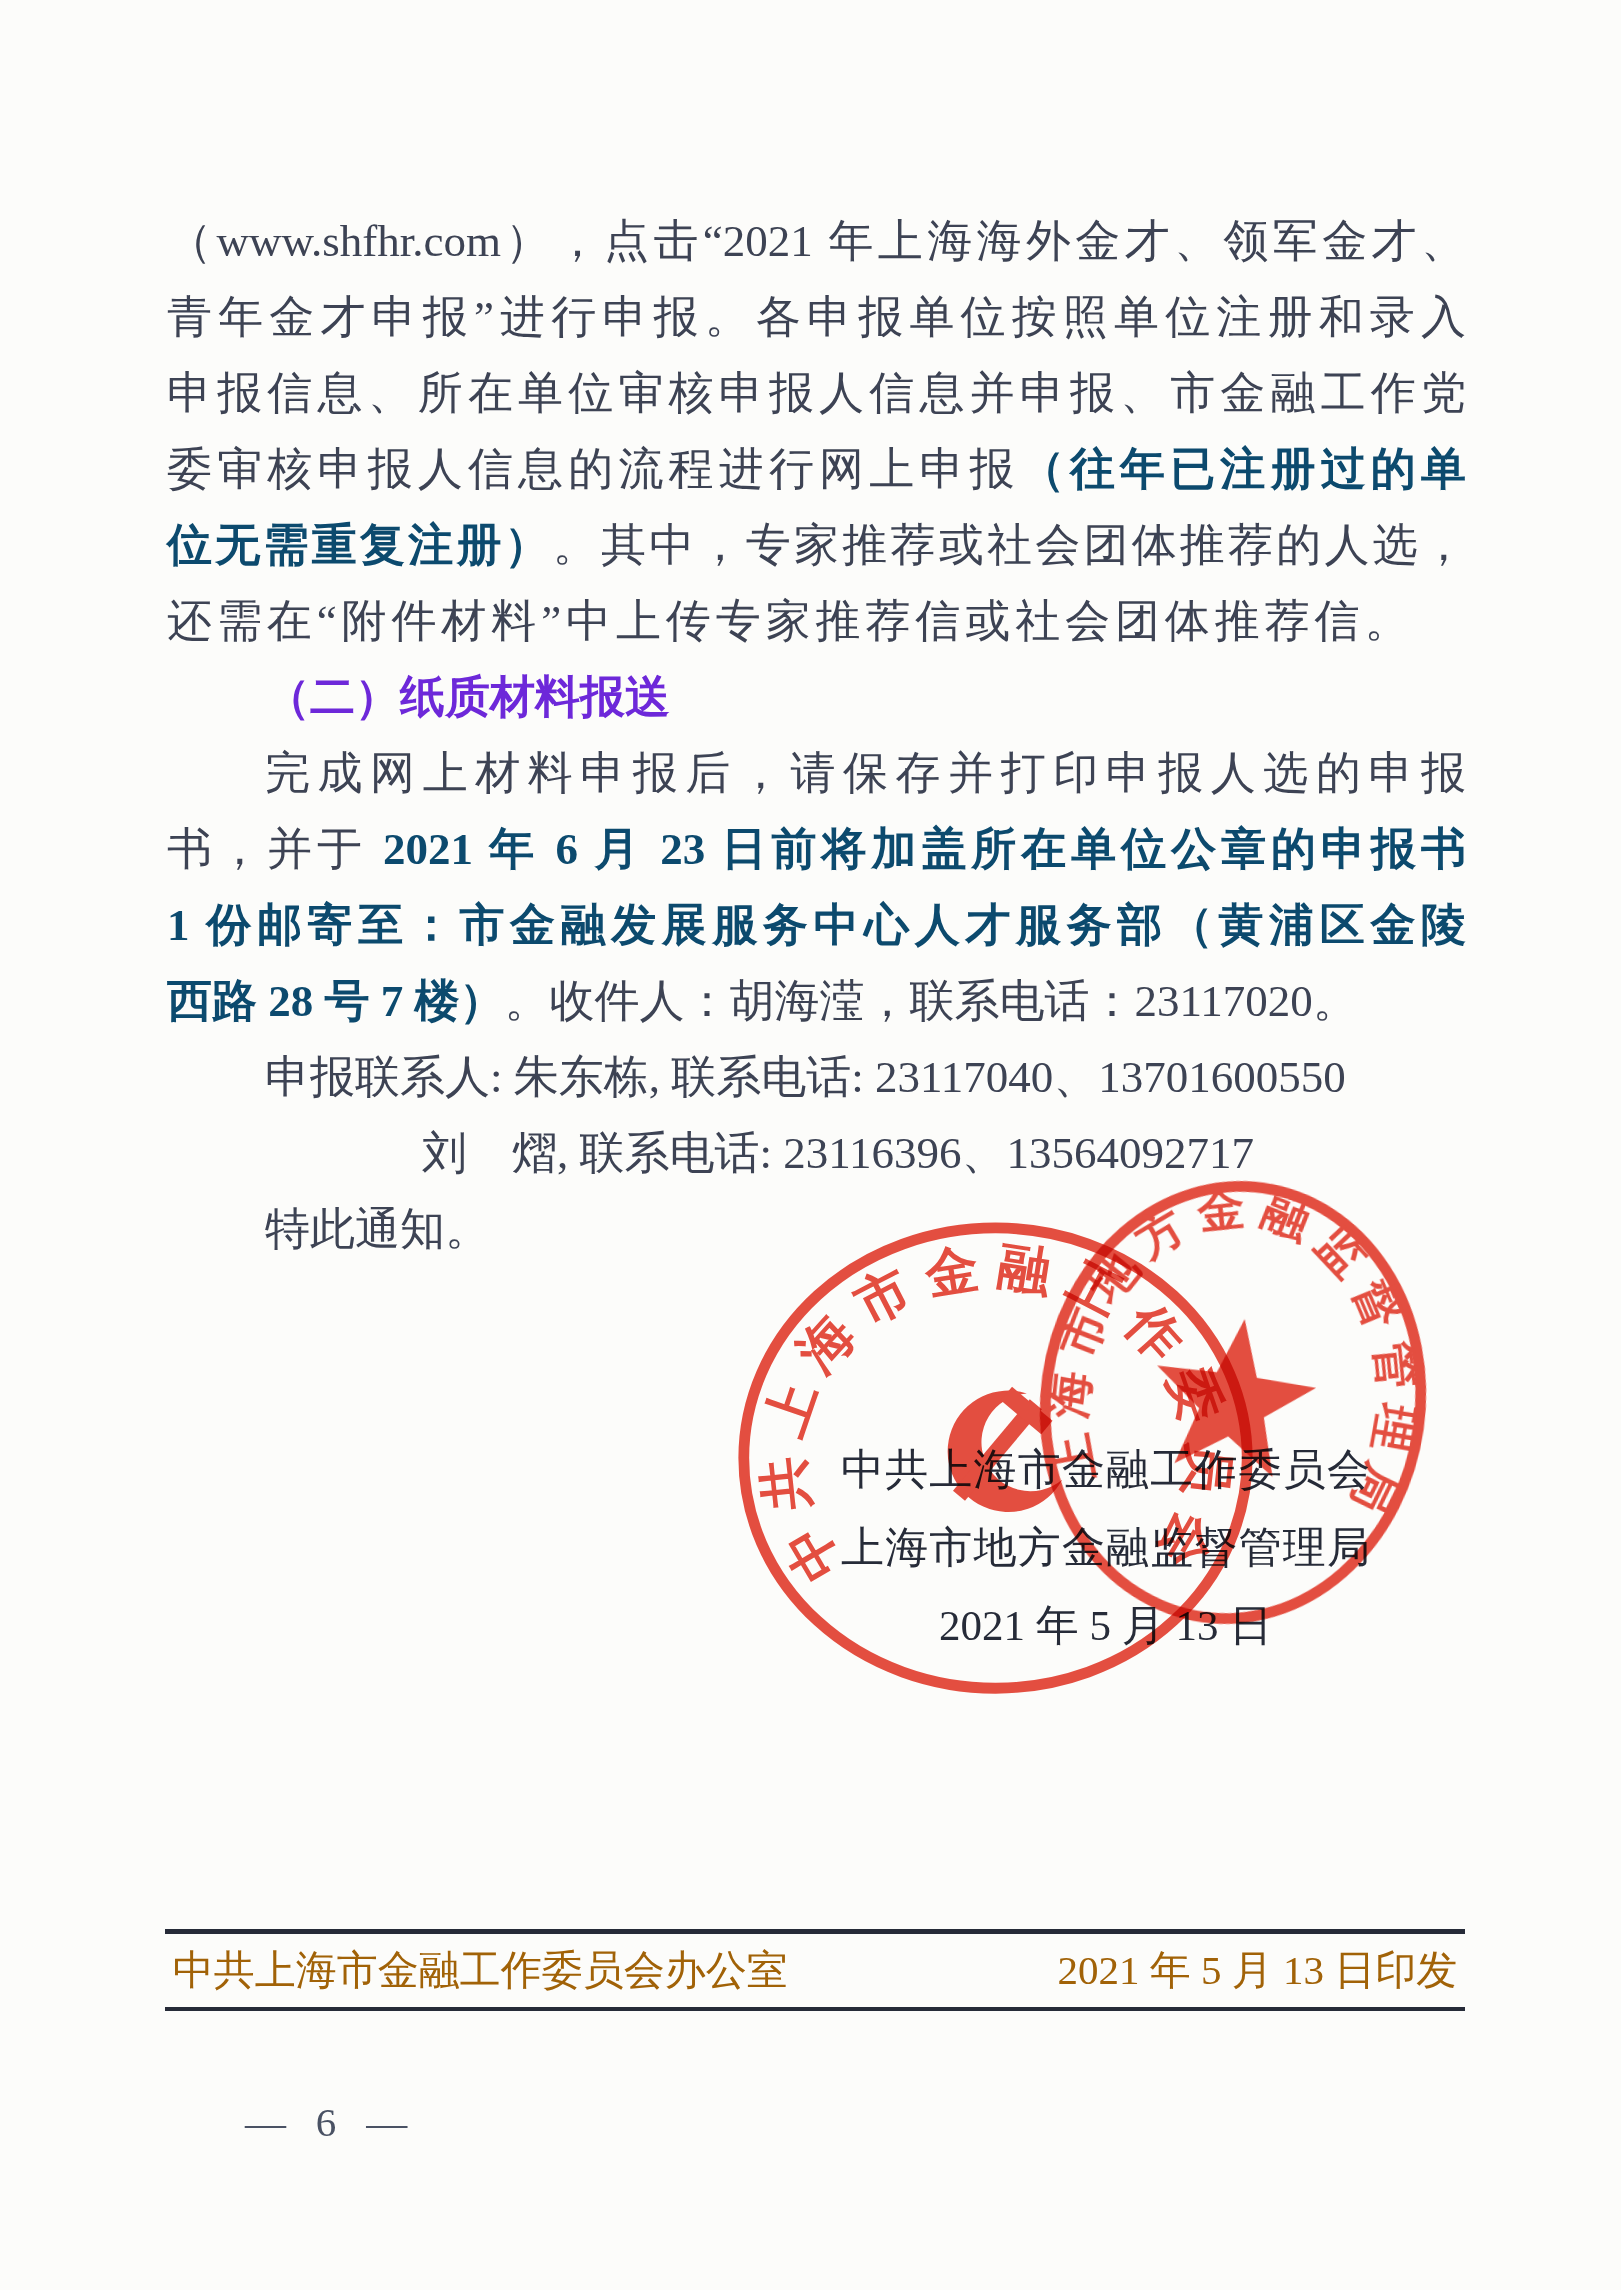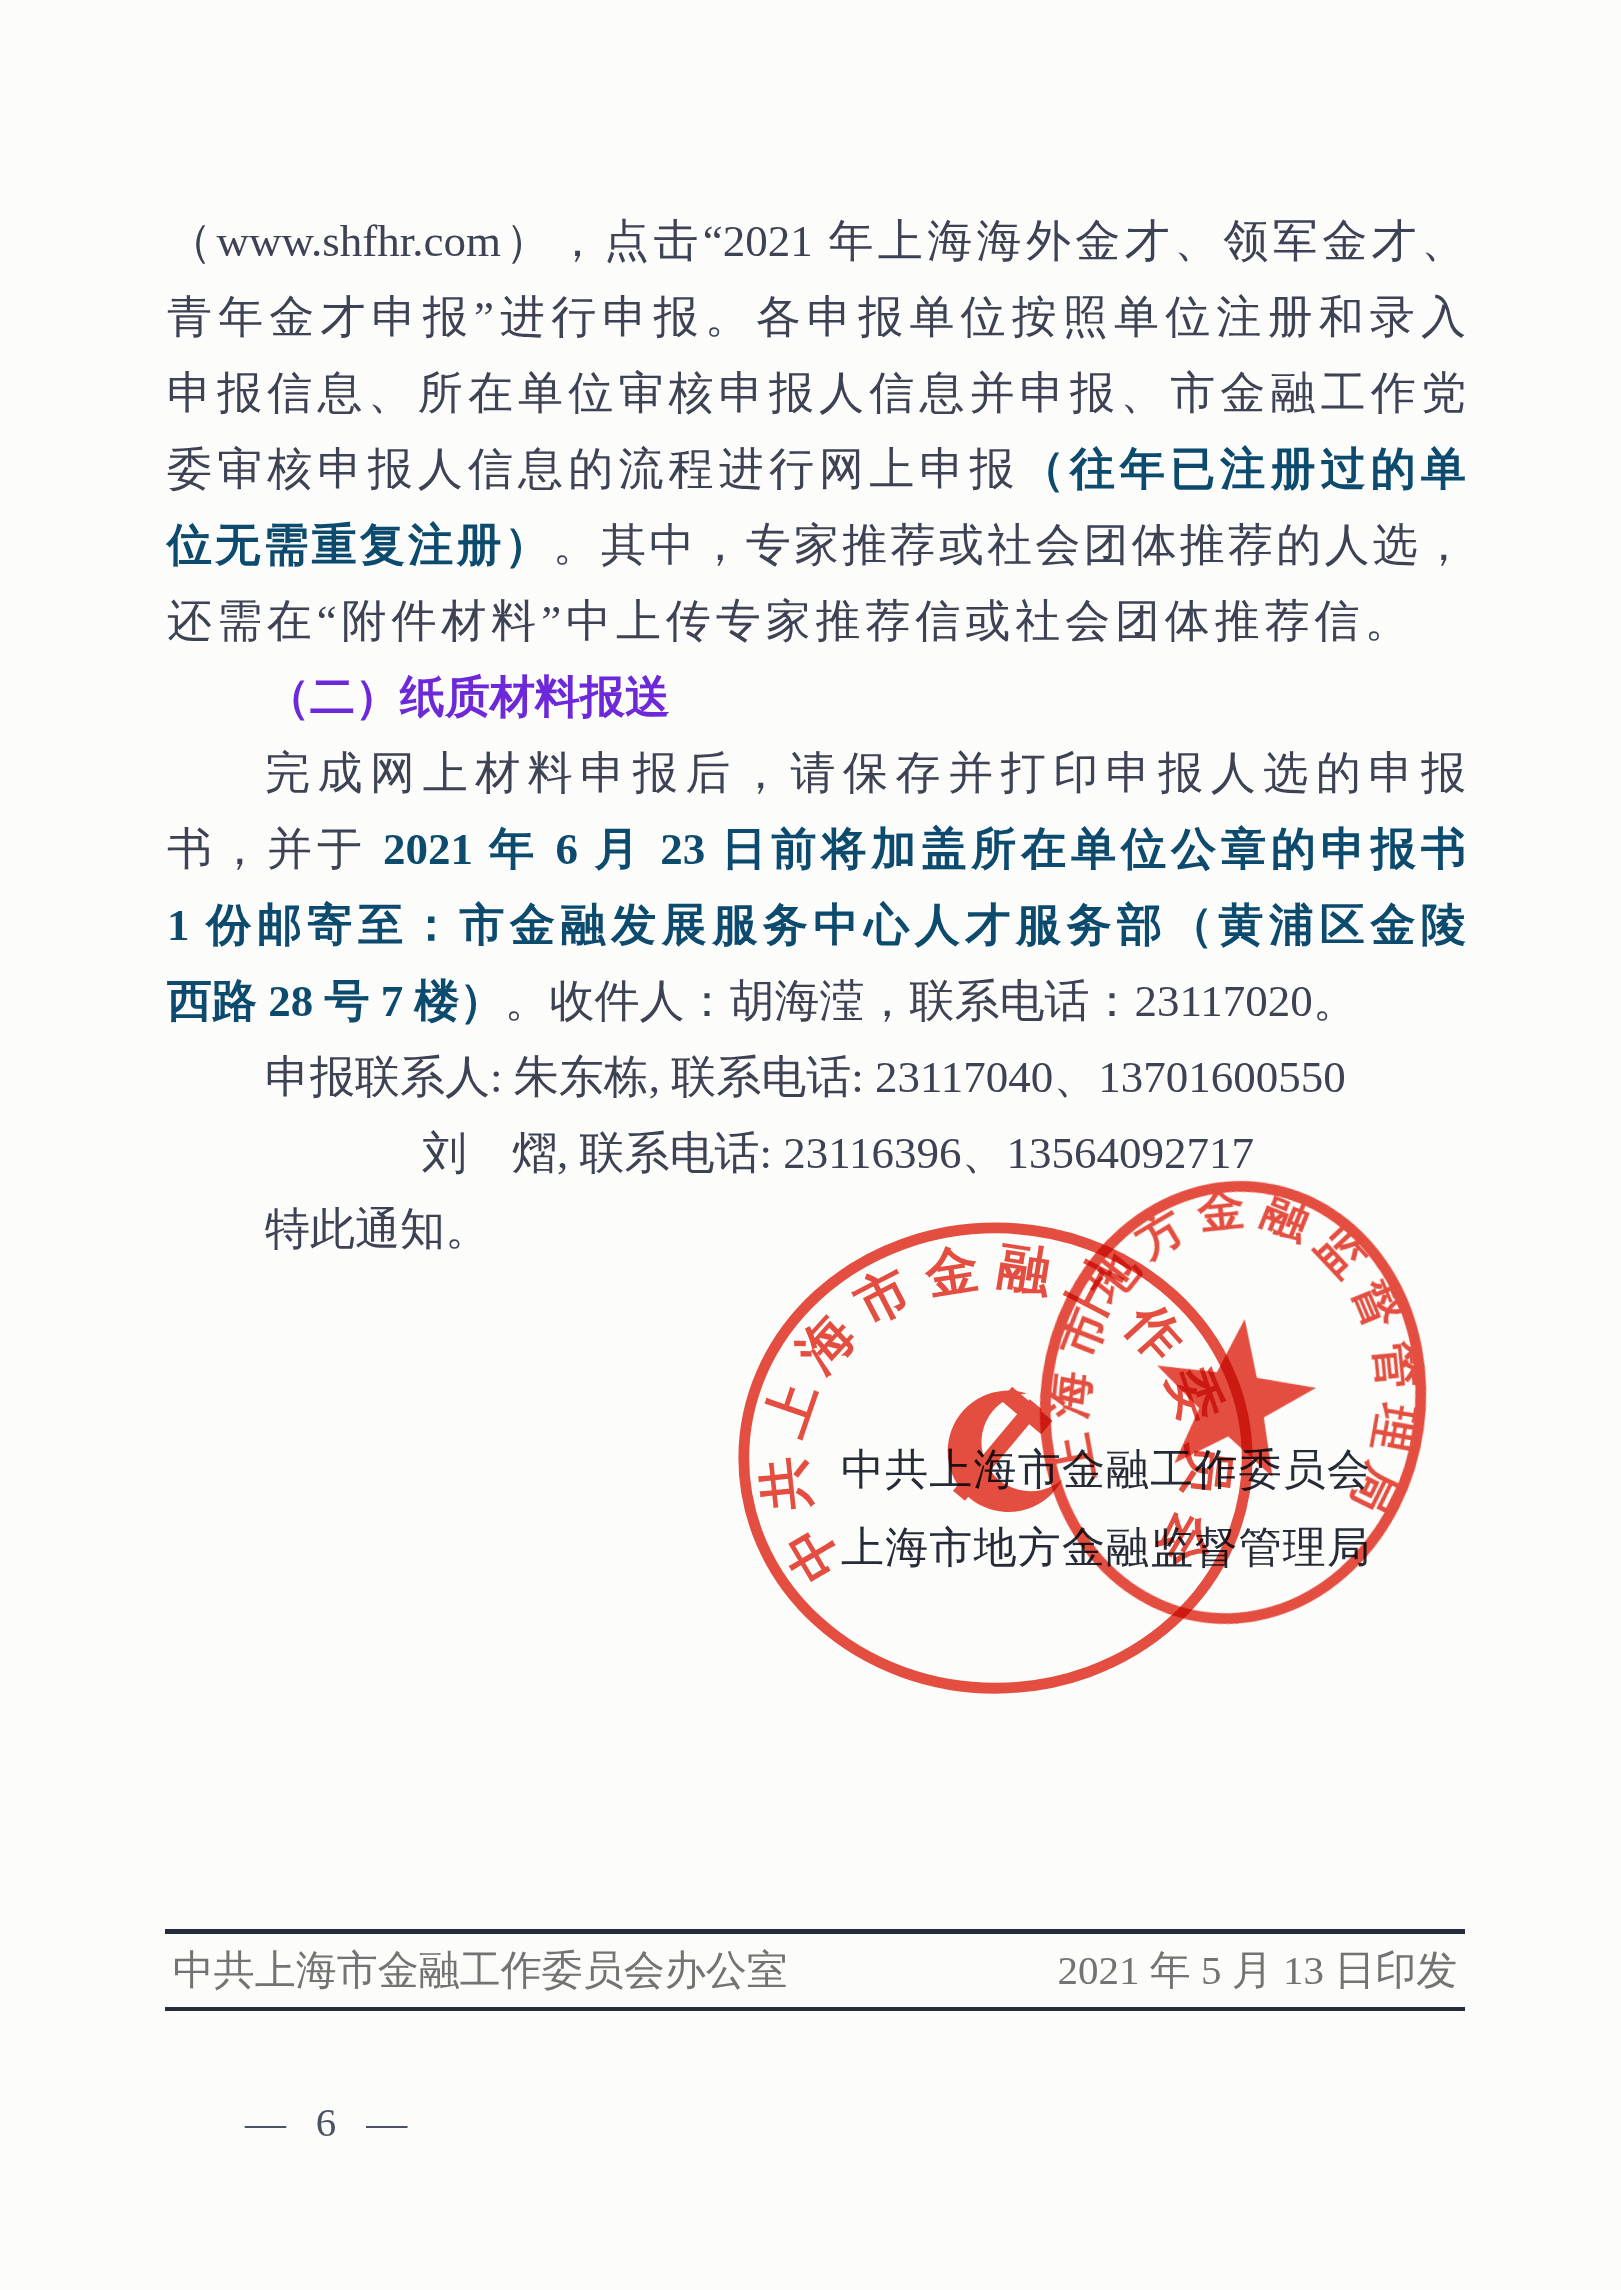--- a/index.html
+++ b/index.html
@@ -19,21 +19,21 @@
   .heading b{color:#6d28d9;}
   .signature{position:absolute;left:841px;top:1431px;width:529px;font-size:43px;line-height:78px;color:#262b38;}
   .sig-line{text-align:justify;text-align-last:justify;}
   .sig-date{text-align:center;text-align-last:center;}
   .seal{position:absolute;mix-blend-mode:multiply;opacity:.9;filter:blur(0.6px);}
   .seal-left{left:733px;top:1217px;}
   .seal-right{left:1035px;top:1176px;transform:rotate(8deg);}
   .footer{position:absolute;left:165px;top:1929px;width:1300px;}
   .rule-top{height:4.9px;background:#262b38;}
   .rule-bottom{height:3.9px;background:#262b38;}
-  .foot-row{display:flex;justify-content:space-between;align-items:center;height:73px;font-size:41px;color:#737373;padding:0 7.8px;}
+  .foot-row{display:flex;justify-content:space-between;align-items:center;height:73px;font-size:41px;color:#a16207;padding:0 7.8px;}
   .pagenum{position:absolute;left:245px;top:2098px;font-size:41px;letter-spacing:9.8px;color:#4a5264;}
 </style>
 </head>
 <body>
 
 <div class="page">
 
   <div class="body-text">
     <div class="line j"><span>（www.shfhr.com），点击“2021 年上海海外金才、领军金才、</span></div>
     <div class="line j"><span>青年金才申报”进行申报。各申报单位按照单位注册和录入</span></div>
@@ -47,20 +47,21 @@
     <div class="line j"><b>1 份邮寄至：市金融发展服务中心人才服务部（黄浦区金陵</b></div>
     <div class="line"><b>西路 28 号 7 楼）</b><span>。收件人：胡海滢，联系电话：23117020。</span></div>
     <div class="line ind1"><span>申报联系人: 朱东栋, 联系电话: 23117040、13701600550</span></div>
     <div class="line ind2"><span>刘　熠, 联系电话: 23116396、13564092717</span></div>
     <div class="line ind1"><span>特此通知。</span></div>
   </div>
 
   <div class="signature">
     <div class="sig-line">中共上海市金融工作委员会</div>
     <div class="sig-line">上海市地方金融监督管理局</div>
+    <div class="sig-date">2021 年 5 月 13 日</div>
   </div>
 
   <svg class="seal seal-left" width="525" height="490" viewBox="0 0 536 500">
     <ellipse cx="268" cy="246" rx="257" ry="235" fill="none" stroke="#e43b2c" stroke-width="11"></ellipse>
     <path id="sealArcL" d="M 110,352 A 198,176 0 1 1 426,352" fill="none"></path>
     <text font-size="54" fill="#e43b2c" letter-spacing="15" text-anchor="middle" font-weight="bold">
       <textPath href="#sealArcL" startOffset="50%">中共上海市金融工作委员会</textPath>
     </text>
     <g fill="#e43b2c">
       <path d="M 300,180 A 62,62 0 1 0 336,268 A 50,50 0 1 1 300,180 Z"></path>

